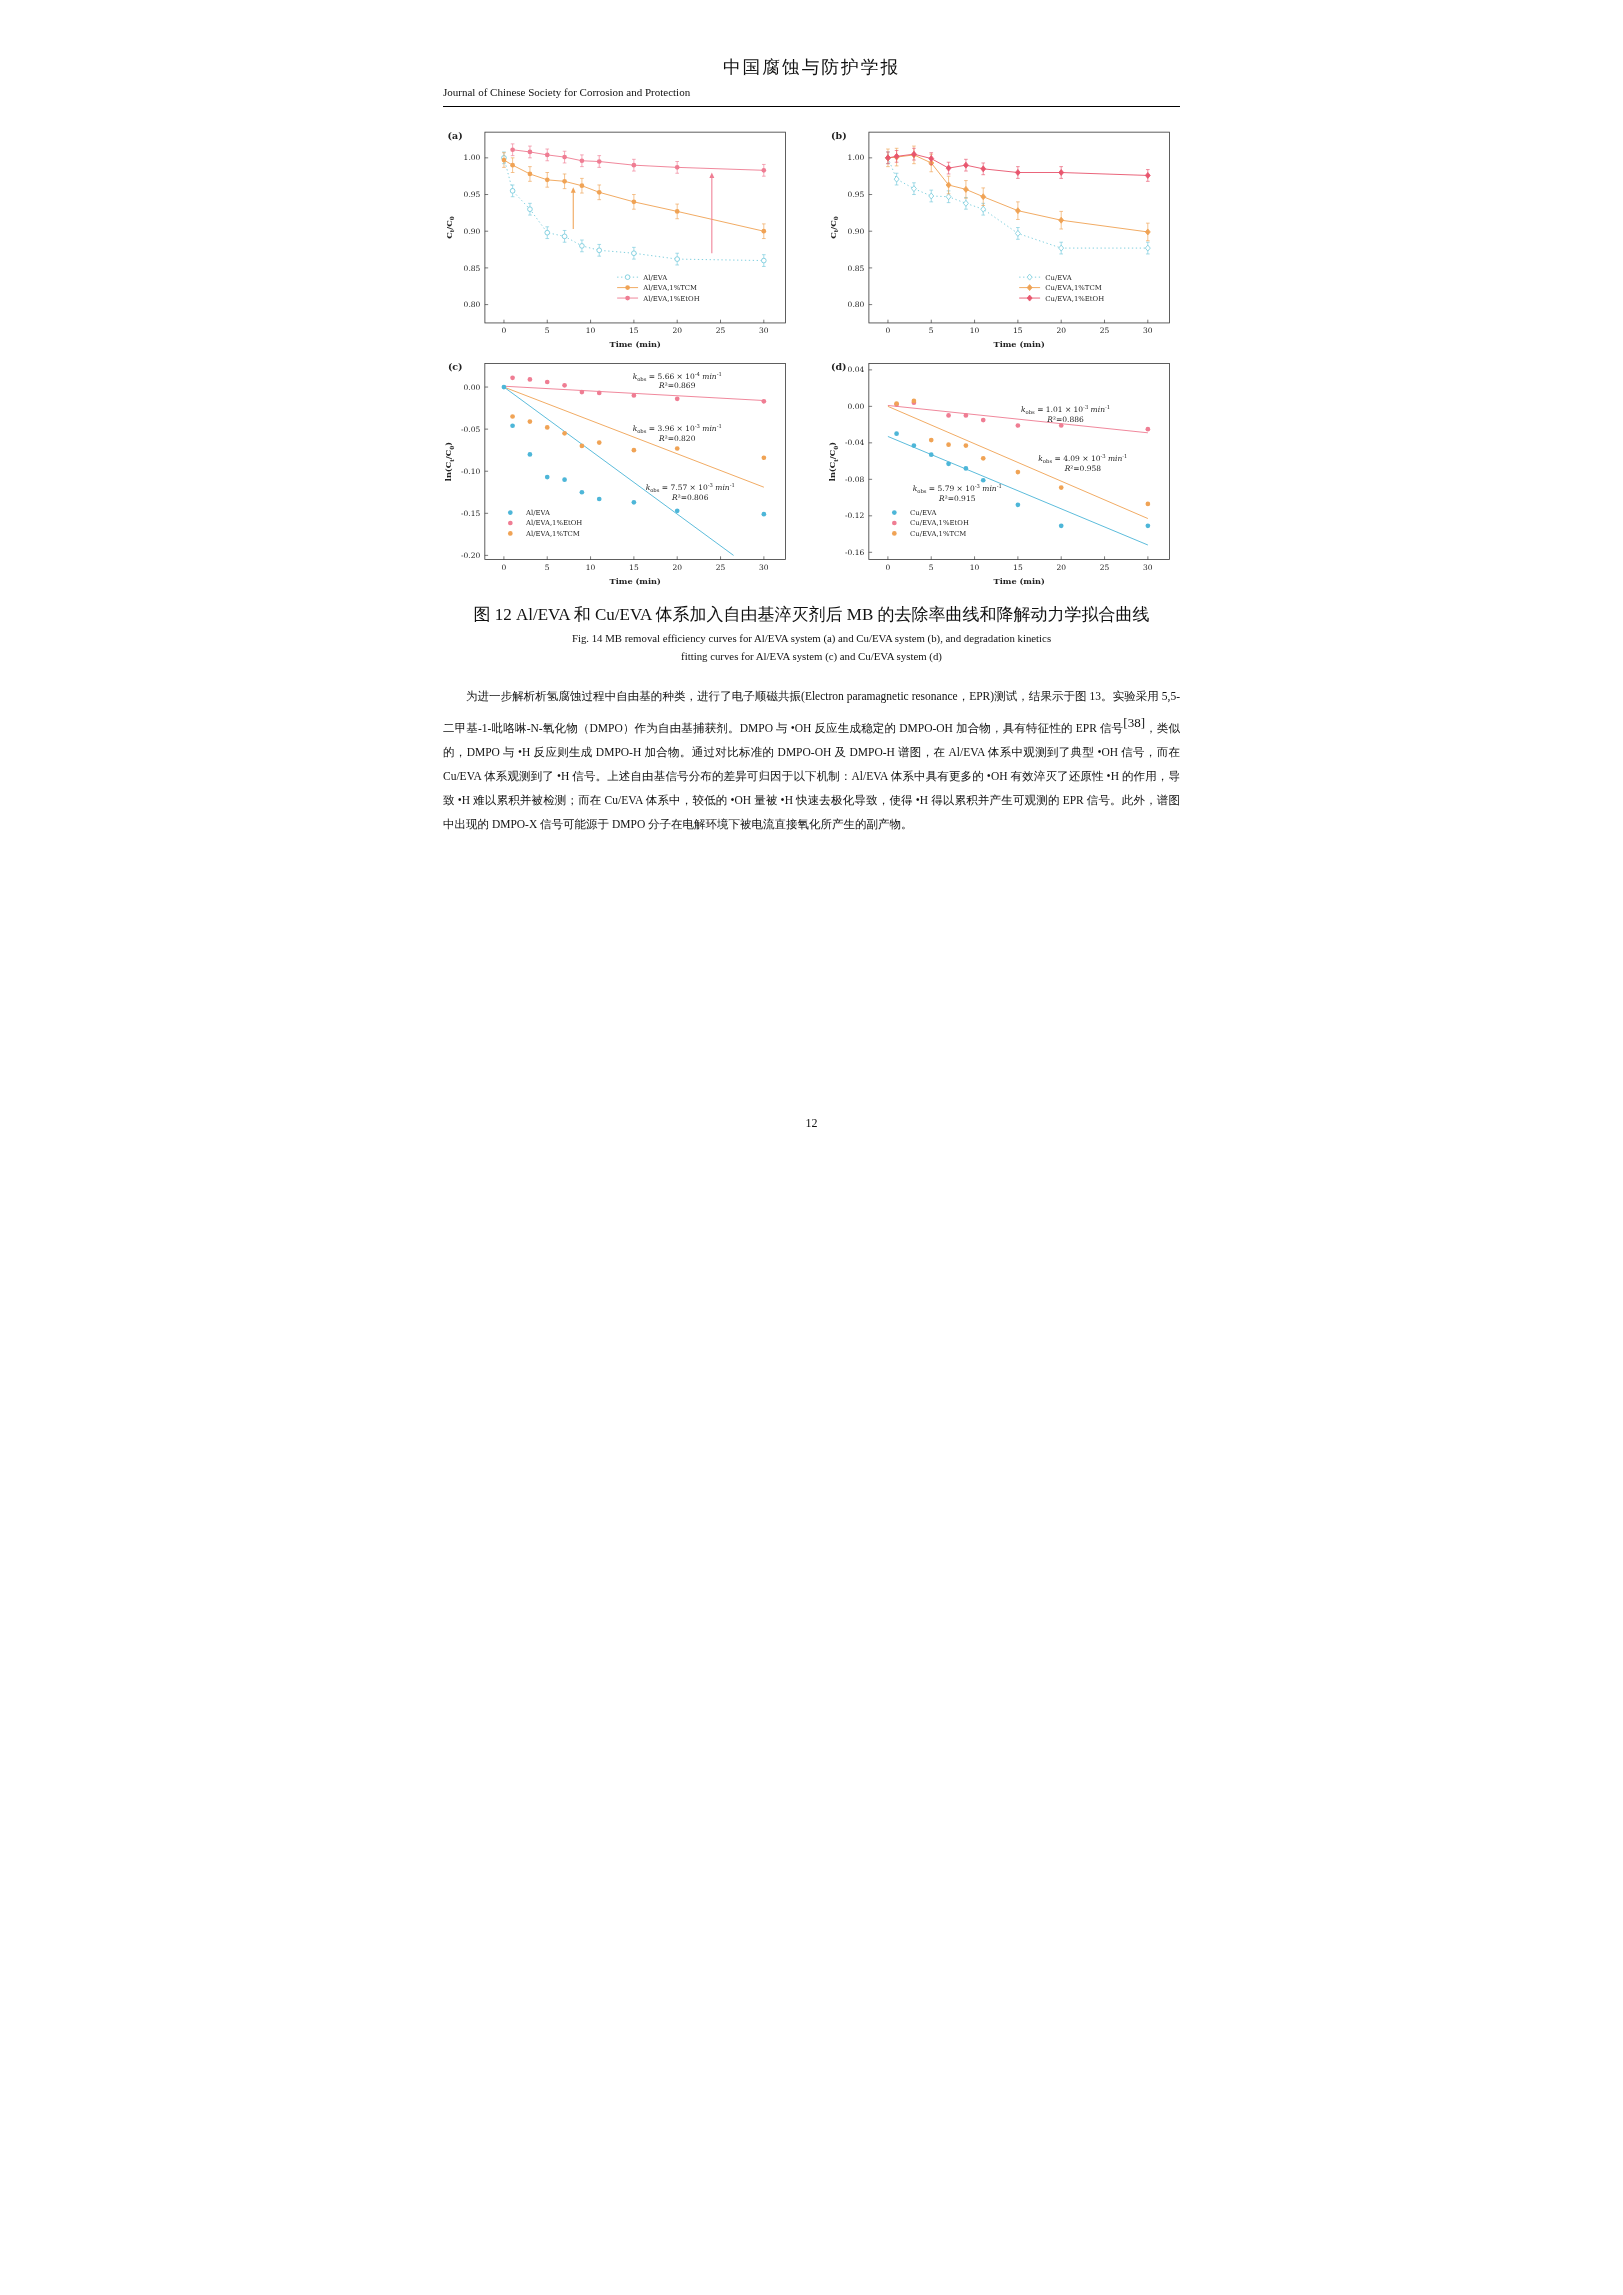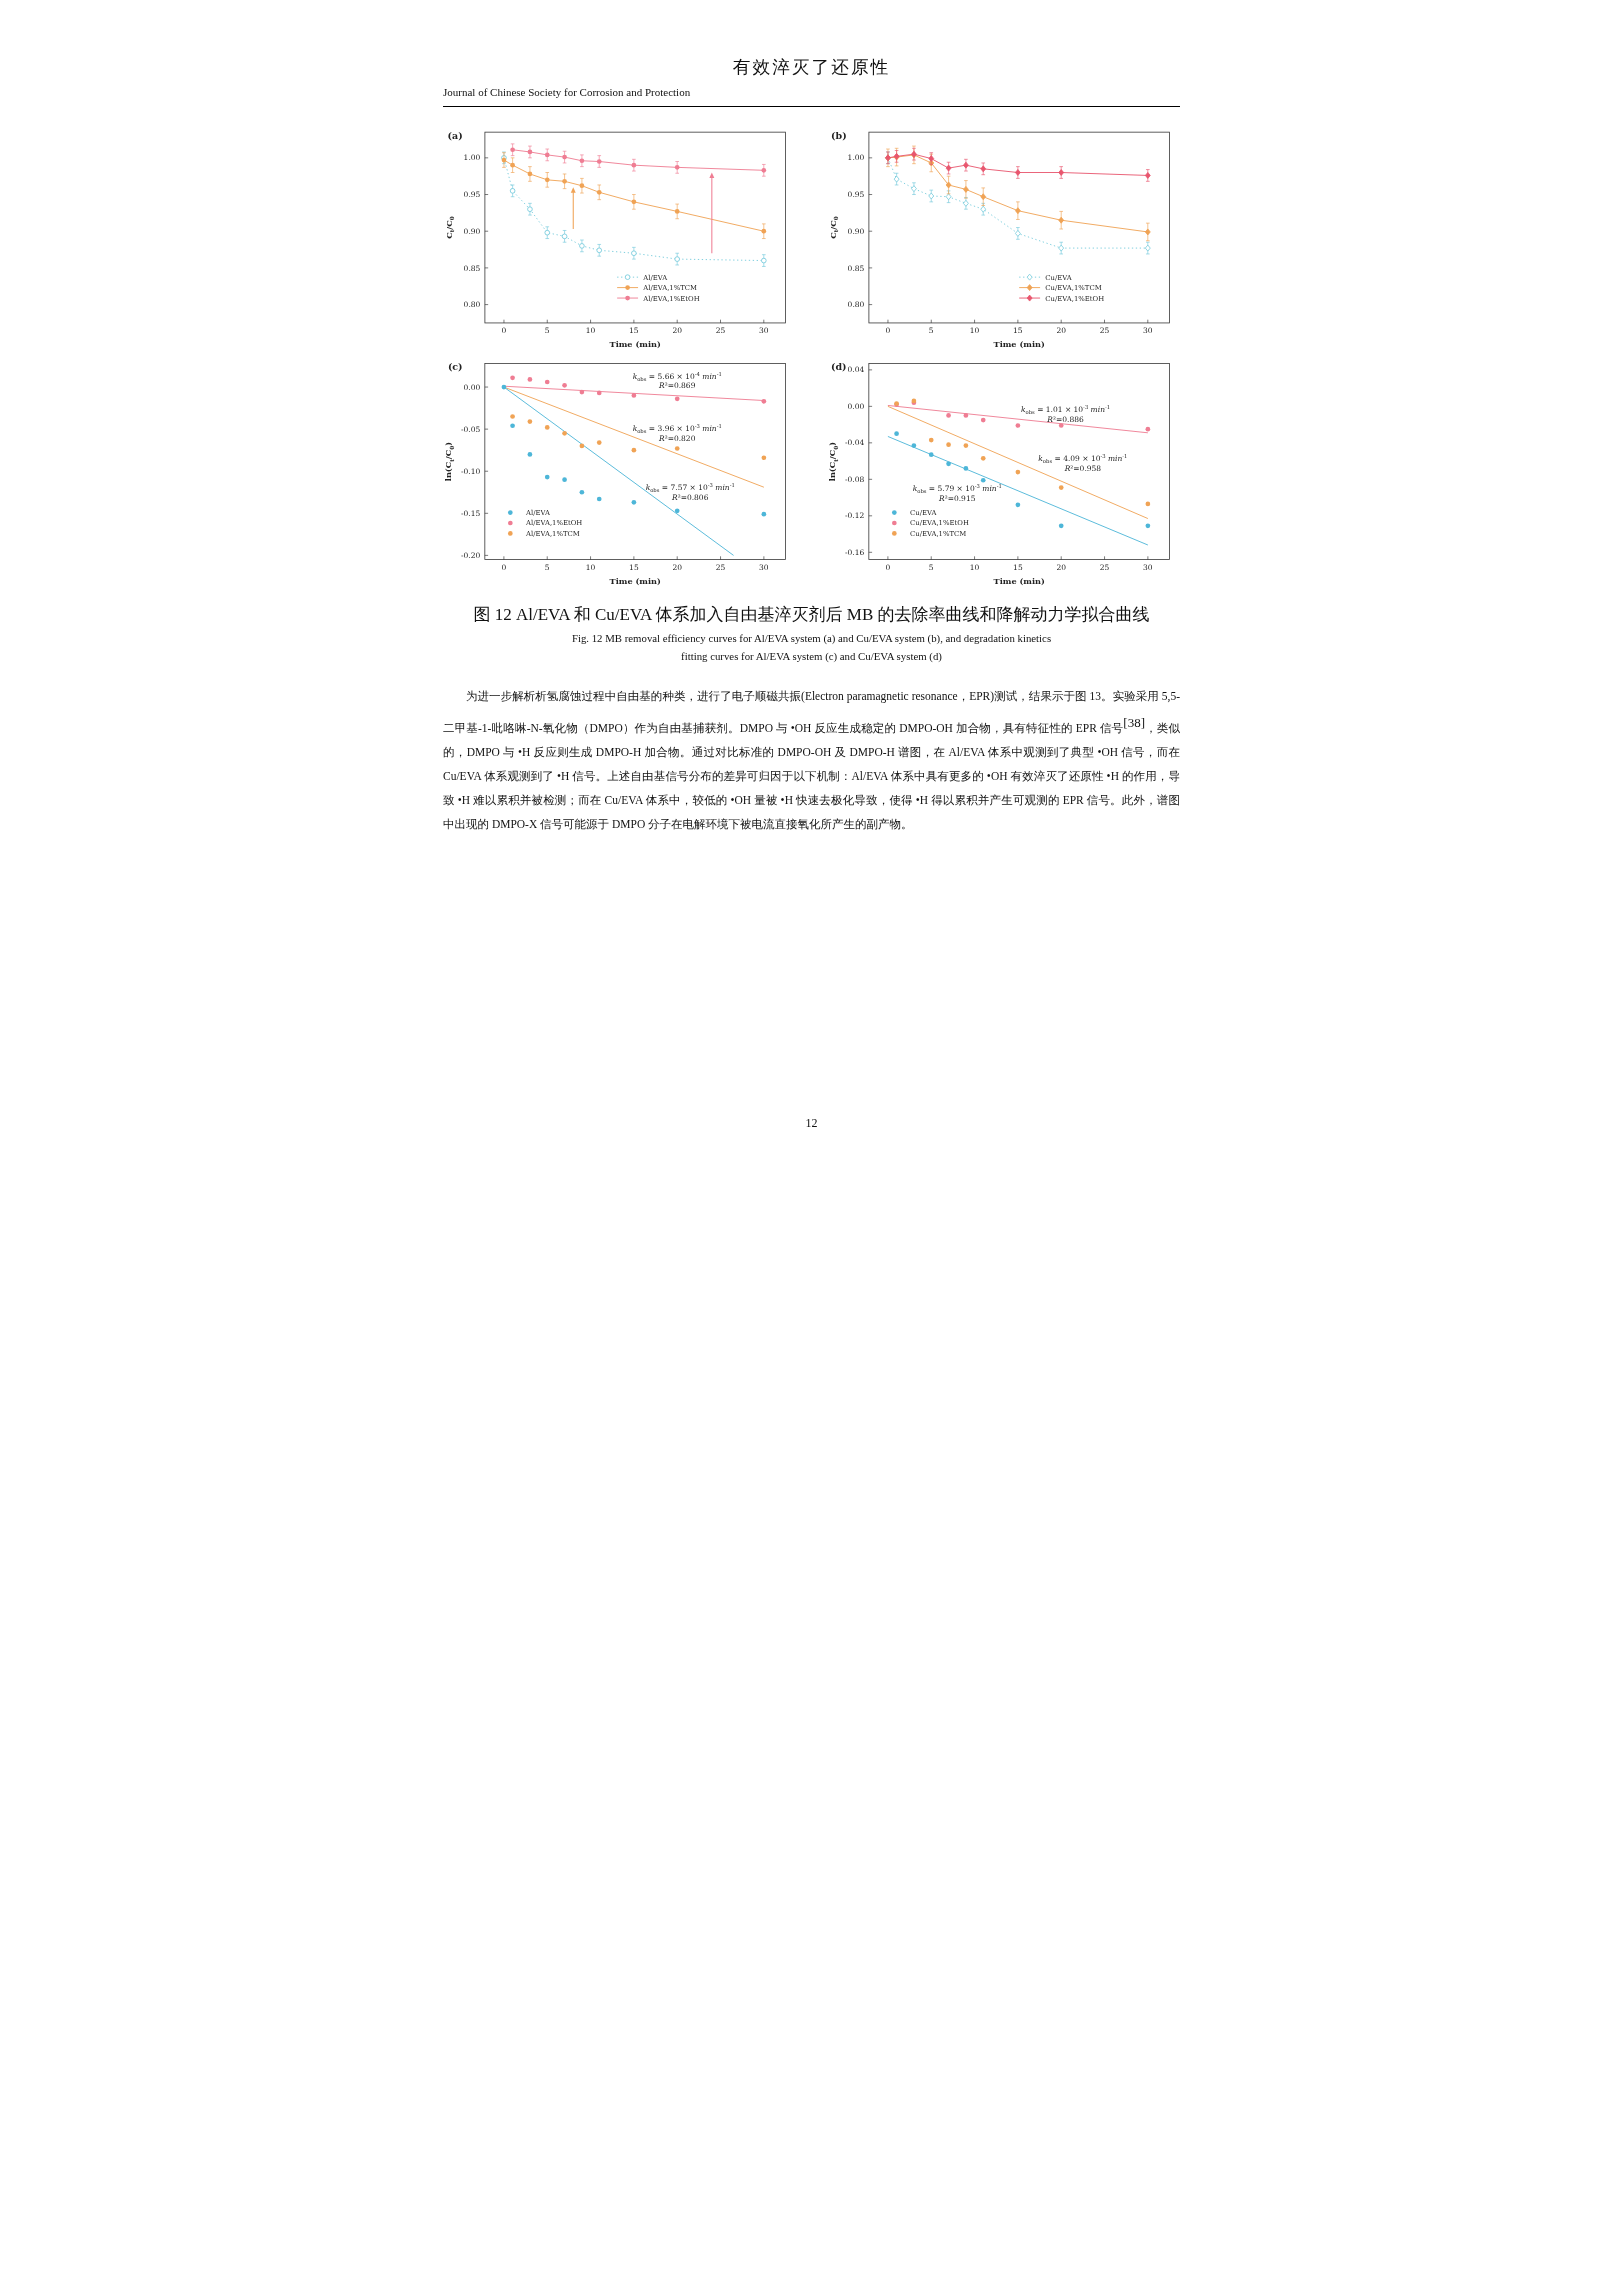--- a/index.html
+++ b/index.html
@@ -23,21 +23,21 @@
   .body-text p { font-size:11.5px; line-height:2.08; text-align:justify; text-indent:2em; }
   .cite { font-size:13px; }
   .ftr { position:absolute; left:0; right:0; bottom:17px; text-align:center; font-size:12px; }
 </style>
 </head>
 <body>
 
 <div class="page">
 
   <header>
-    <div class="title-cn">有效淬灭了还原性</div>
+    <div class="title-cn">中国腐蚀与防护学报</div>
     <div class="title-en">Journal of Chinese Society for Corrosion and Protection</div>
     <div class="rule"></div>
   </header>
 
   <figure>
     <div class="charts">
       <svg width="353" height="230" viewBox="0 0 540 352">
           <rect x="64" y="14" width="460" height="292" fill="none" stroke="#333" stroke-width="1.2"></rect>
           <line x1="93.164265129683" y1="306" x2="93.164265129683" y2="301" stroke="#333"></line>
           <text x="93.164265129683" y="322" text-anchor="middle" class="tk"><tspan>0</tspan></text>
@@ -503,21 +503,21 @@
           <circle cx="103" cy="242" r="3.6" fill="#4db6d8"></circle>
           <text x="127" y="245.8" class="lg"><tspan>Cu/EVA</tspan></text>
           <circle cx="103" cy="258" r="3.6" fill="#ef7d93"></circle>
           <text x="127" y="261.8" class="lg"><tspan>Cu/EVA,1%EtOH</tspan></text>
           <circle cx="103" cy="274" r="3.6" fill="#f0a355"></circle>
           <text x="127" y="277.8" class="lg"><tspan>Cu/EVA,1%TCM</tspan></text>
         </svg>
     </div>
     <figcaption>
       <div class="cap-cn">图 12 Al/EVA 和 Cu/EVA 体系加入自由基淬灭剂后 MB 的去除率曲线和降解动力学拟合曲线</div>
-      <div class="cap-en">Fig. 12 MB removal efficiency curves for Al/EVA system (a) and Cu/EVA system (b), and degradation kinetics</div>
+      <div class="cap-en">Fig. 14 MB removal efficiency curves for Al/EVA system (a) and Cu/EVA system (b), and degradation kinetics</div>
       <div class="cap-en">fitting curves for Al/EVA system (c) and Cu/EVA system (d)</div>
     </figcaption>
   </figure>
 
   <main class="body-text">
     <p><span>为进一步解析析氢腐蚀过程中自由基的种类，进行了电子顺磁共振(Electron paramagnetic resonance，EPR)测试，结果示于图 13。实验采用 5,5-二甲基-1-吡咯啉-N-氧化物（DMPO）作为自由基捕获剂。DMPO 与 •OH 反应生成稳定的 DMPO-OH 加合物，具有特征性的 EPR 信号</span><sup class="cite">[38]</sup><span>，类似的，DMPO 与 •H 反应则生成 DMPO-H 加合物。通过对比标准的 DMPO-OH 及 DMPO-H 谱图，在 Al/EVA 体系中观测到了典型 •OH 信号，而在 Cu/EVA 体系观测到了 •H 信号。上述自由基信号分布的差异可归因于以下机制：Al/EVA 体系中具有更多的 •OH 有效淬灭了还原性 •H 的作用，导致 •H 难以累积并被检测；而在 Cu/EVA 体系中，较低的 •OH 量被 •H 快速去极化导致，使得 •H 得以累积并产生可观测的 EPR 信号。此外，谱图中出现的 DMPO-X 信号可能源于 DMPO 分子在电解环境下被电流直接氧化所产生的副产物。</span></p>
   </main>
 
   <footer class="ftr">
     <span>12</span>

